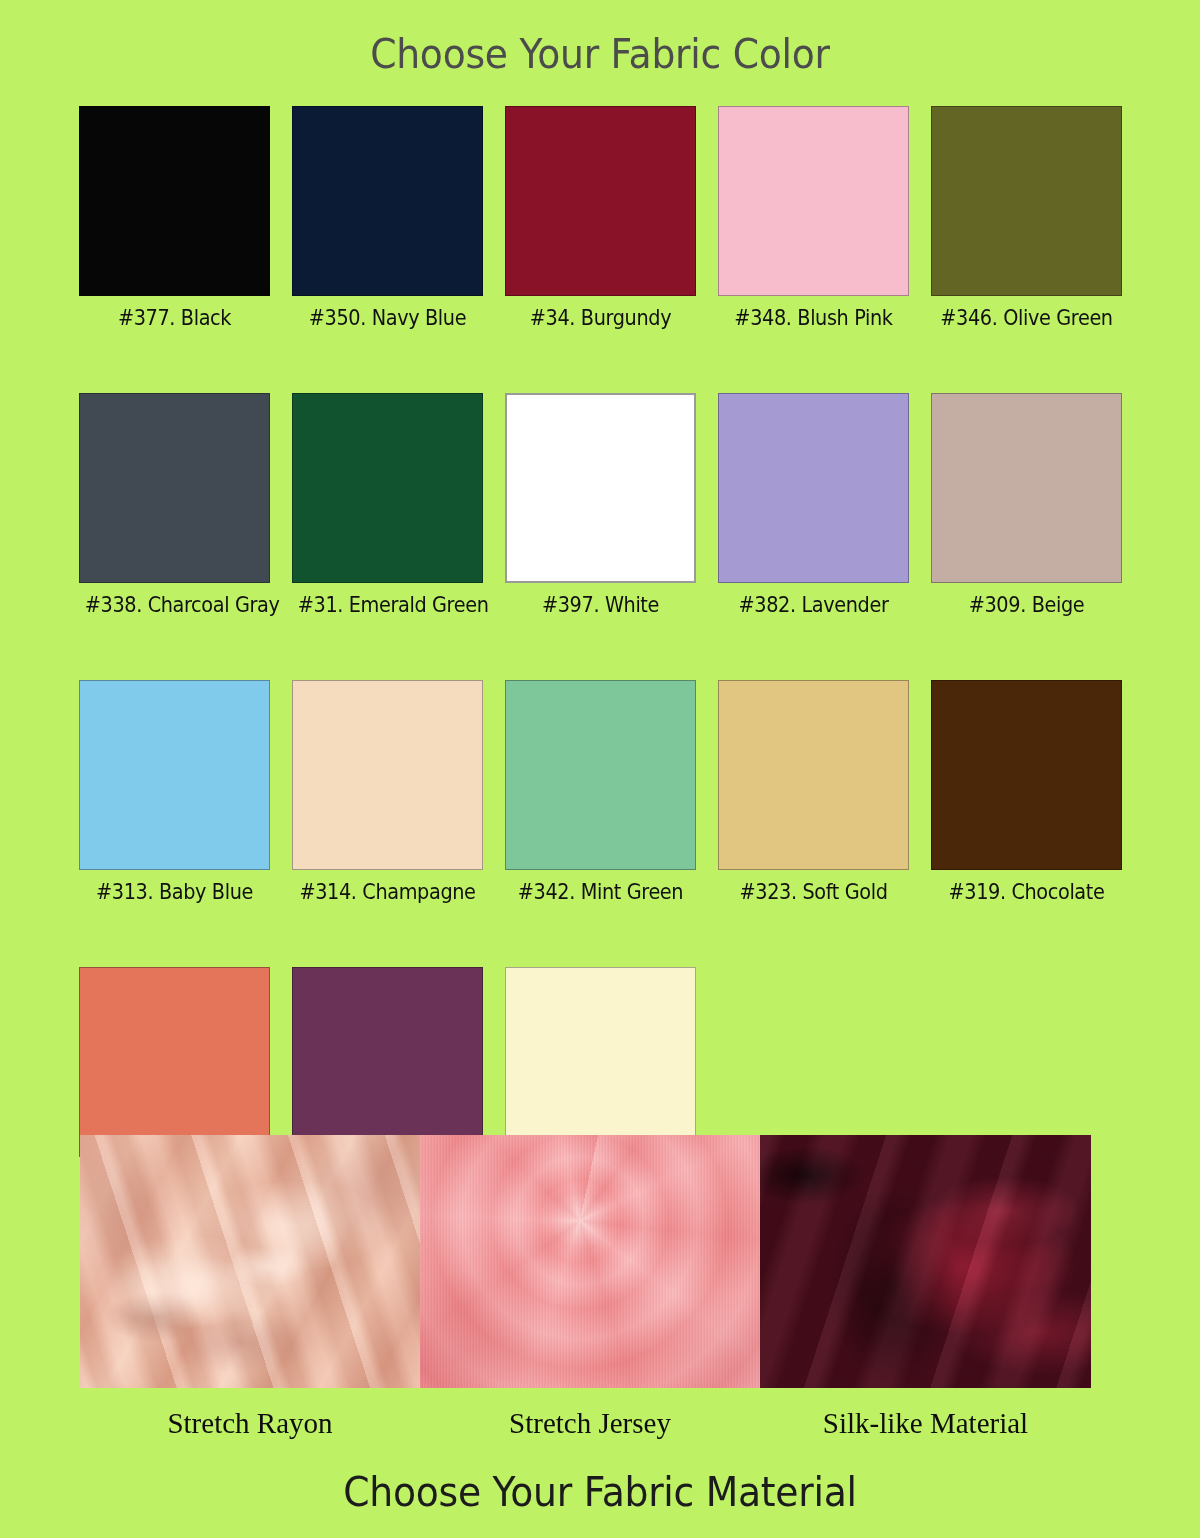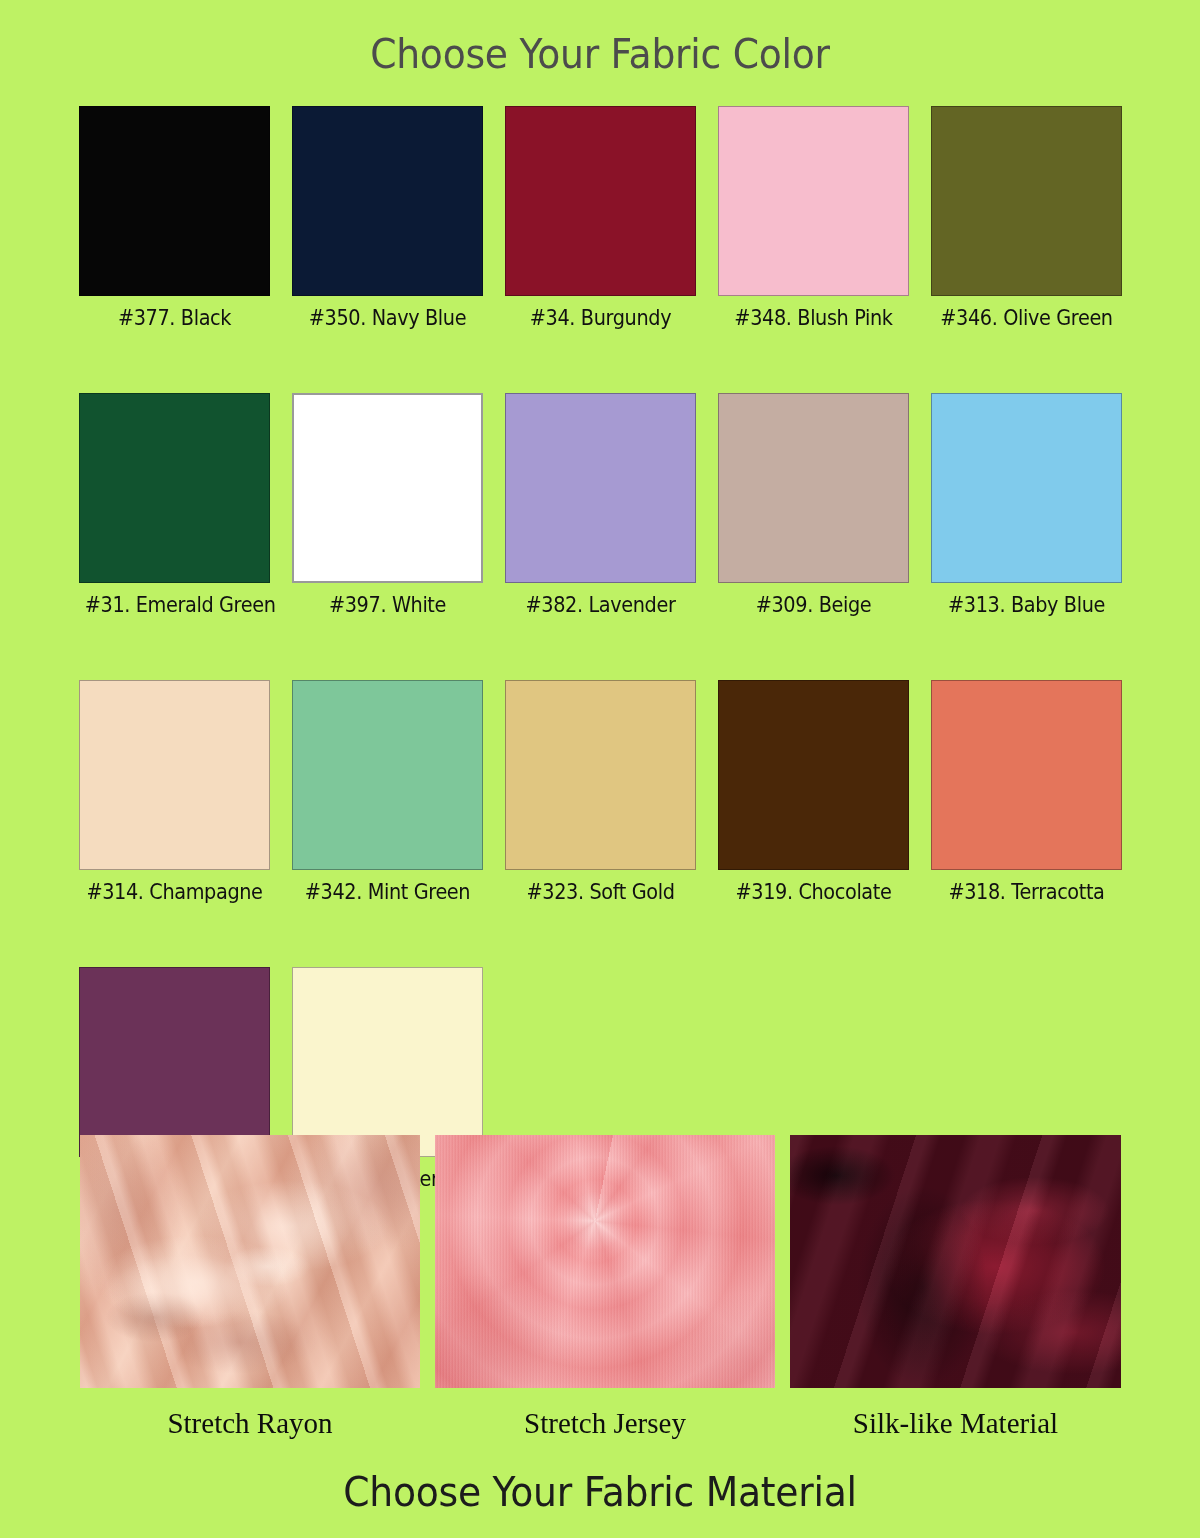--- a/index.html
+++ b/index.html
@@ -81,21 +81,20 @@
   }
 
   
   .fabric-row {
     position: absolute;
     top: 1135px;
     left: 80px;
     width: 843px;
     display: grid;
     grid-template-columns: 340px 340px 331px;
-    column-gap: 15px;
   }
   .fabric-cell { width: 100%; }
   .fabric-img {
     position: relative;
     width: 100%;
     height: 253px;
     overflow: hidden;
     background: #e8c5b4;
   }
   .fabric-label {
@@ -219,20 +218,24 @@
       </div>
       <div class="swatch-cell">
         <div class="swatch-chip" style="background-color: rgb(247, 189, 205);"></div>
         <div class="swatch-label">#348. Blush Pink</div>
       </div>
       <div class="swatch-cell">
         <div class="swatch-chip" style="background-color: rgb(99, 101, 36);"></div>
         <div class="swatch-label">#346. Olive Green</div>
       </div>
       <div class="swatch-cell">
+        <div class="swatch-chip" style="background-color: rgb(65, 74, 82);"></div>
+        <div class="swatch-label">#338. Charcoal Gray</div>
+      </div>
+      <div class="swatch-cell">
         <div class="swatch-chip" style="background-color: rgb(17, 83, 47);"></div>
         <div class="swatch-label">#31. Emerald Green</div>
       </div>
       <div class="swatch-cell">
         <div class="swatch-chip light-border" style="background-color: rgb(255, 255, 255);"></div>
         <div class="swatch-label">#397. White</div>
       </div>
       <div class="swatch-cell">
         <div class="swatch-chip" style="background-color: rgb(166, 154, 210);"></div>
         <div class="swatch-label">#382. Lavender</div>

